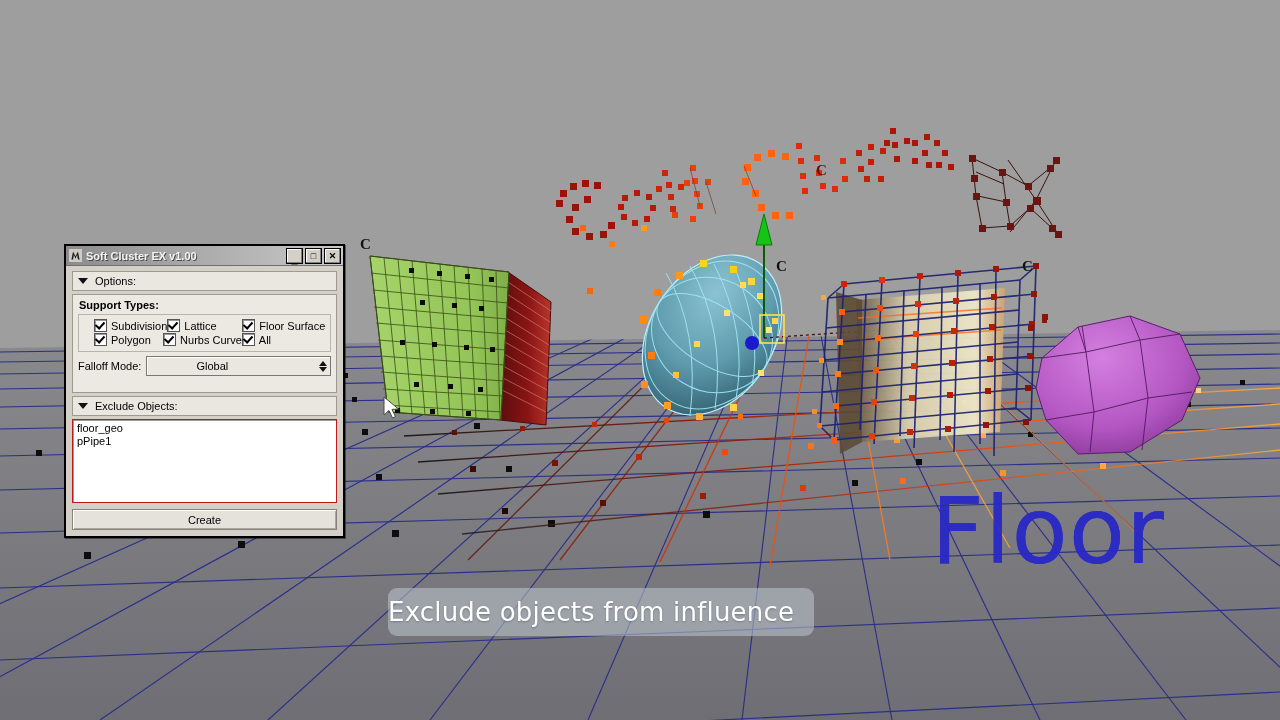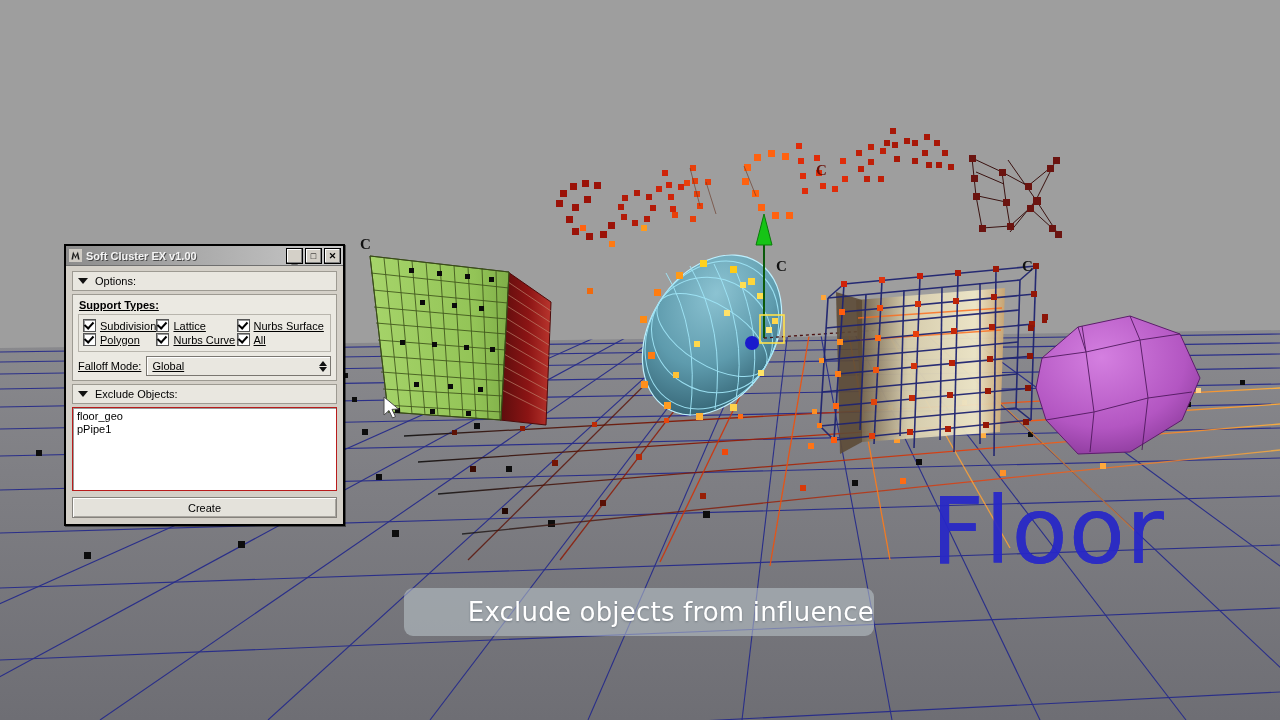--- a/index.html
+++ b/index.html
@@ -42,29 +42,29 @@
     font-weight: 400;
     letter-spacing: 1px;
     color: #2727c8;
     text-shadow: 0 0 0 #2727c8;
     opacity: .93;
   }
 
   
   .caption {
     position: absolute;
-    left: 404px;
+    left: 388px;
     top: 588px;
-    width: 470px;
+    width: 426px;
     height: 48px;
     border-radius: 9px;
     background: rgba(190, 200, 205, 0.55);
     display: flex;
     align-items: center;
-    justify-content: flex-end;
+    justify-content: flex-start;
     color: #ffffff;
     font-family: "DejaVu Sans", sans-serif;
     font-size: 26px;
     font-weight: 400;
     letter-spacing: .2px;
     text-shadow: 0 1px 2px rgba(40,50,60,.35);
   }
 
   
   .c-label {
@@ -156,23 +156,22 @@
     width: 0; height: 0;
     border-left: 5px solid transparent;
     border-right: 5px solid transparent;
     border-top: 6px solid #111;
     flex: 0 0 auto;
   }
 
   .group-box {
     border: 1px solid #9d9a92;
     background: #ebe9e2;
-    padding: 3px 5px 4px 5px;
+    padding: 3px 5px 16px 5px;
     margin-bottom: 3px;
-    text-decoration: underline;
   }
   .group-title { font-weight: bold; font-size: 11px; padding: 1px 0 3px 1px; }
 
   .cb-panel {
     background: #ebe9e2;
     border: 1px solid #b8b5ad;
     padding: 3px 4px 4px 4px;
   }
   .cb-row { display: flex; align-items: center; margin: 1px 0; }
   .cb {
@@ -193,21 +192,21 @@
   }
   .cb .box.checked::after {
     content: "";
     position: absolute;
     left: 2px; top: 0px;
     width: 4px; height: 7px;
     border: solid #000;
     border-width: 0 2px 2px 0;
     transform: rotate(42deg);
   }
-  .cb-c1 { width: 78px; }
+  .cb-c1 { width: 78px; margin-left: 11px; }
   .cb-c2 { width: 85px; }
   .cb-c3 { width: 95px; }
 
   .falloff-row {
     display: flex;
     align-items: center;
     gap: 5px;
     margin-top: 4px;
   }
   .falloff-label { font-size: 11px; white-space: nowrap; }
@@ -216,21 +215,21 @@
     height: 18px;
     background: #e9e7e0;
     border: 1px solid #7a7771;
     box-shadow: inset 1px 1px 0 #fff;
     display: flex;
     align-items: center;
     justify-content: space-between;
     padding: 0 3px 0 5px;
     cursor: default;
   }
-  .combo-value { font-size: 11px; }
+  .combo-value { font-size: 11px; margin-left: 44px; }
   .spinner { display: flex; flex-direction: column; gap: 1px; line-height: 0; }
   .spin-up, .spin-dn {
     width: 0; height: 0;
     border-left: 4px solid transparent;
     border-right: 4px solid transparent;
   }
   .spin-up { border-bottom: 5px solid #111; }
   .spin-dn { border-top: 5px solid #111; }
 
   .listbox {
@@ -818,21 +817,21 @@
             <label class="cb cb-c1">
               <span class="box checked"></span>
               <span>Subdivision</span>
             </label>
             <label class="cb cb-c2">
               <span class="box checked"></span>
               <span>Lattice</span>
             </label>
             <label class="cb cb-c3">
               <span class="box checked"></span>
-              <span>Nurbs Surface</span>
+              <span>Floor Surface</span>
             </label>
           </div>
           <div class="cb-row">
             <label class="cb cb-c1">
               <span class="box checked"></span>
               <span>Polygon</span>
             </label>
             <label class="cb cb-c2">
               <span class="box checked"></span>
               <span>Nurbs Curve</span>

